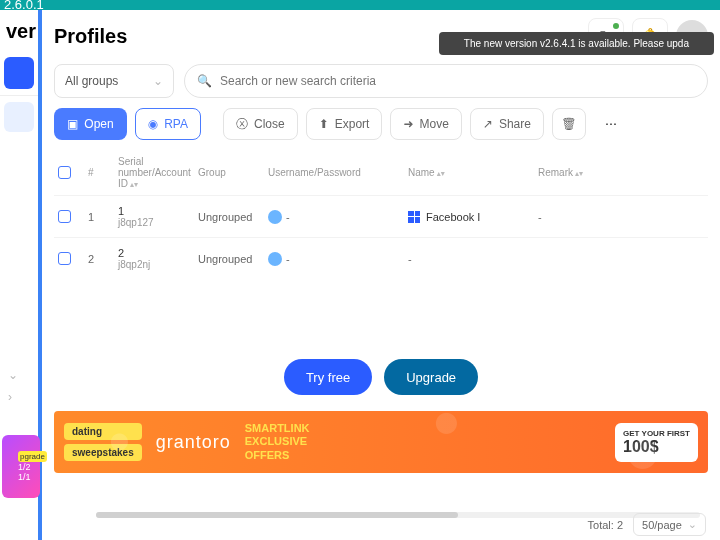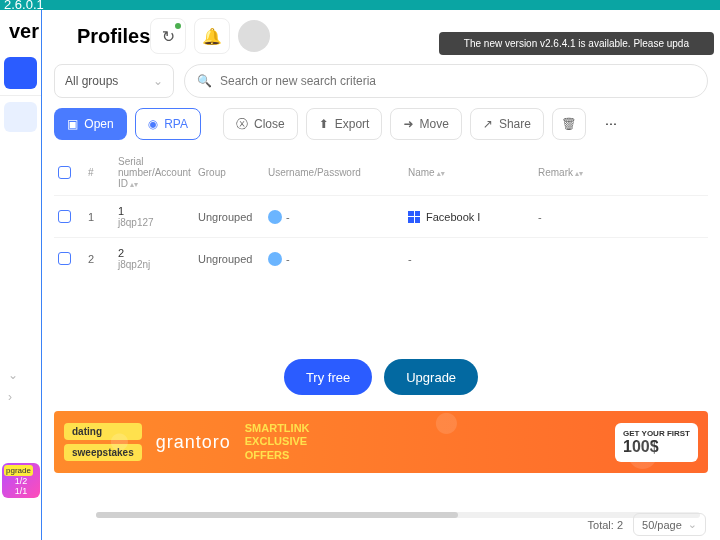--- a/index.html
+++ b/index.html
@@ -1,32 +1,32 @@
 <!DOCTYPE html>
 <html><head>
 <meta charset="utf-8">
 <style>
 * { box-sizing: border-box; margin: 0; padding: 0; font-family: -apple-system, BlinkMacSystemFont, "Segoe UI", Arial, sans-serif; }
 body { background: #fff; width: 720px; height: 540px; overflow: hidden; position: relative; }
 .titlebar { height: 10px; background: #0aa5a3; color: #fff; font-size: 13px; padding-left: 4px; line-height: 10px; }
 .topbar-accent { position: absolute; top: 0; left: 300px; width: 140px; height: 3px; background: #0aa5a3; }
 
-.sidebar { position: absolute; left: 0; top: 10px; width: 42px; height: 530px; background: #fff; border-right: 1px solid #3b82f6; }
+.sidebar { position: absolute; left: 0; top: 10px; width: 42px; height: 530px; background: #fff; border-right: 4px solid #3b82f6; }
 .sidebar-logo { font-size: 20px; font-weight: 700; padding: 10px 2px; text-align: right; overflow: hidden; }
 .sidebar-btn { margin: 4px; height: 32px; background: #2b5cff; border-radius: 6px; }
 .sidebar-divider { height: 1px; background: #eee; margin: 6px 0; }
 .sidebar-item { height: 30px; margin: 2px 4px; border-radius: 6px; }
 .sidebar-item.active { background: #e8f0ff; }
 .sidebar-chevron { color: #bbb; font-size: 12px; padding: 4px 8px; }
-.sidebar-badge { position: absolute; bottom: 42px; left: 2px; width: 38px; background: linear-gradient(135deg,#b84dff,#ff4db8); border-radius: 6px; padding: 2px; font-size: 9px; }
+.sidebar-badge { position: absolute; bottom: 42px; left: 2px; width: 38px; background: linear-gradient(135deg,#b84dff,#ff4db8); border-radius: 6px; padding: 16px; font-size: 9px; }
 .sidebar-badge .upg { background: #ffeb3b; color: #333; font-size: 8px; padding: 1px 2px; border-radius: 3px; display: inline-block; }
 .sidebar-badge .cnt { color: #fff; text-align: center; font-size: 9px; }
 
 .main { position: absolute; left: 42px; top: 10px; right: 0; bottom: 0; padding: 8px 12px; }
-.page-head { display: flex; align-items: center; margin-bottom: 10px; margin-left: 23px; }
+.page-head { display: flex; align-items: center; justify-content: space-between; margin-bottom: 10px; }
 .page-title { font-size: 20px; font-weight: 700; }
 .head-actions { display: flex; gap: 8px; align-items: center; }
 .icon-btn { width: 36px; height: 36px; border: 1px solid #eee; border-radius: 8px; display: flex; align-items: center; justify-content: center; color: #555; font-size: 16px; position: relative; cursor: pointer; }
 .icon-btn .dot { position: absolute; top: 2px; right: 2px; width: 10px; height: 10px; background: #4caf50; border-radius: 50%; border: 2px solid #fff; }
 .avatar { width: 32px; height: 32px; border-radius: 50%; background: #ddd; }
 
 .filters { display: flex; gap: 10px; margin-bottom: 10px; position: relative; }
 .group-select { width: 120px; height: 34px; border: 1px solid #e3e3e3; border-radius: 8px; padding: 0 10px; display: flex; align-items: center; justify-content: space-between; font-size: 12px; color: #555; cursor: pointer; }
 .search { flex: 1; height: 34px; border: 1px solid #e3e3e3; border-radius: 18px; display: flex; align-items: center; padding: 0 12px; gap: 8px; color: #aaa; font-size: 12px; }
 .search input { border: none; outline: none; flex: 1; font-size: 12px; }

